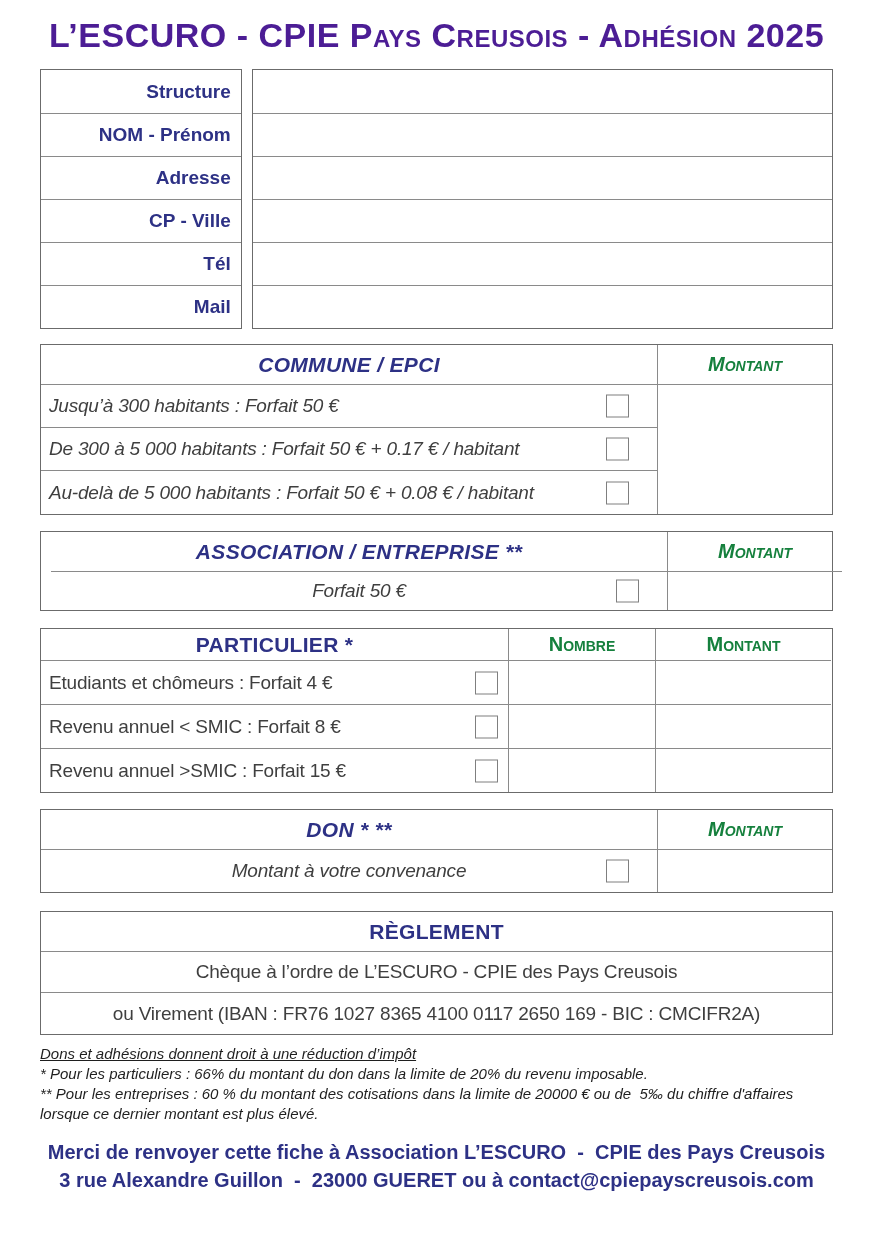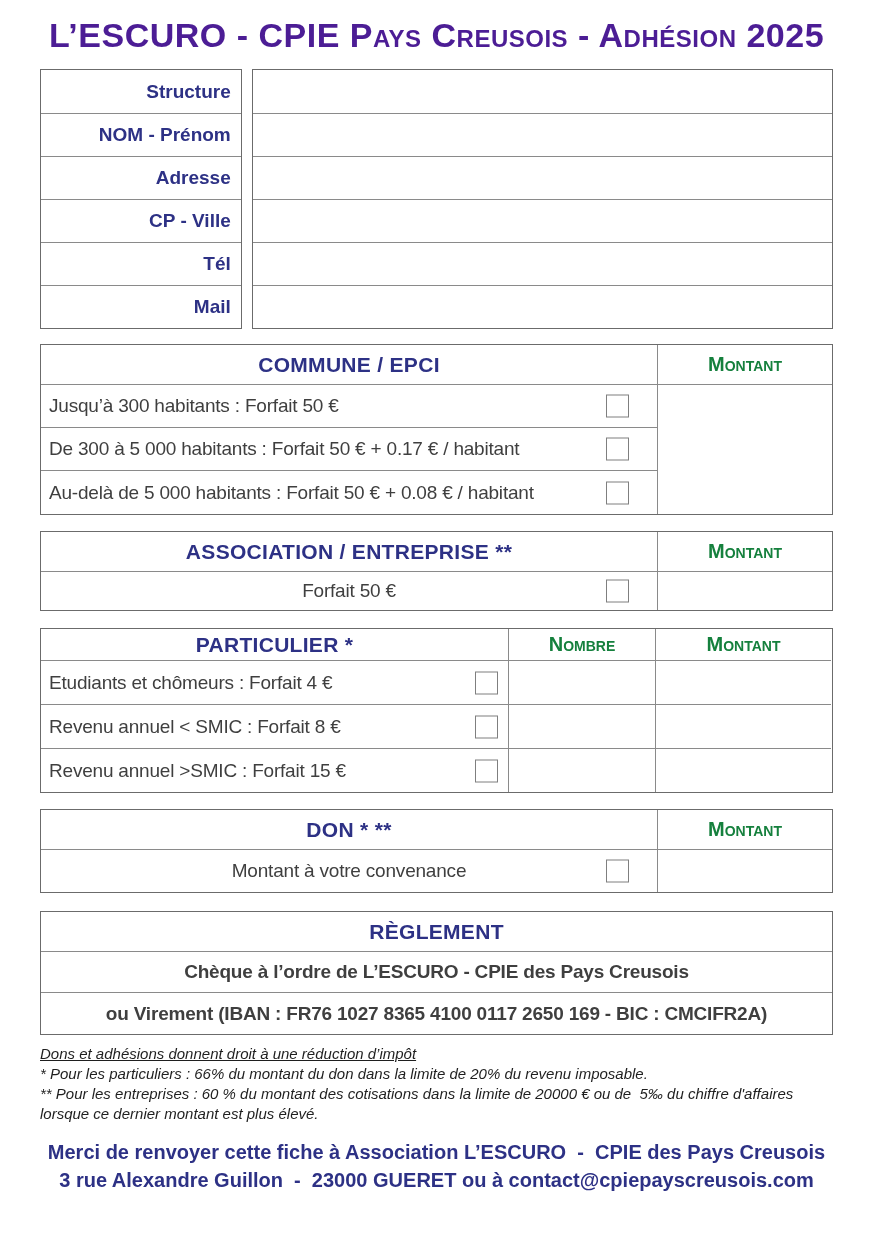--- a/index.html
+++ b/index.html
@@ -24,23 +24,23 @@
   .ctable { border:1.5px solid #6b6b6b; background:#fff; }
   .contact-labels { width:211px; }
   .contact-fields { width:608px; margin-left:10px; }
   .crow { height:43px; border-top:1px solid #8a8a8a; display:flex; align-items:center; }
   .crow:first-child { border-top:none; }
   .contact-labels .crow { justify-content:flex-end; padding-right:10px; }
   .clabel { color:#2d3185; font-weight:bold; font-size:19px; }
 
   
   .tbl { display:grid; border:1.5px solid #6b6b6b; background:#fff; }
-  .two-col { grid-template-columns:617px 174px; }
+  .two-col { grid-template-columns:617px 174px;font-style:italic; }
   .commune { margin-top:15px; grid-template-rows:40px 43px 43px 43px; }
-  .assoc   { margin-top:16px; grid-template-rows:40px 38px; }
+  .assoc   { margin-top:16px; grid-template-rows:40px 38px;padding-left:10px; }
   .partic  { margin-top:17px; grid-template-columns:468px 147px 175px; grid-template-rows:32px 44px 44px 43px; }
   .don     { margin-top:16px; grid-template-rows:40px 42px; }
 
   .cell { position:relative; display:flex; align-items:center; }
   .br { border-right:1px solid #8a8a8a; }
   .bb { border-bottom:1px solid #8a8a8a; }
   .th-main { justify-content:center; color:#2d3185; font-weight:bold; font-size:21px; letter-spacing:.3px; }
   .th-sub  { justify-content:center; color:#15803d; font-weight:bold; font-size:20px; }
   .rlabel { color:#3f3f3f; font-size:19px; letter-spacing:-0.2px; padding-left:8px; }
   .centered { justify-content:center; }
@@ -51,21 +51,21 @@
     width:23px; height:23px; border:1.5px solid #7f7f7f; background:#fff;
   }
   .partic .checkbox { right:10px; }
   .montant-merged { grid-column:2; grid-row:2 / span 3; }
 
   
   .regl { margin-top:18px; border:1.5px solid #6b6b6b; background:#fff; }
   .regl-row { height:41px; display:flex; align-items:center; justify-content:center; }
   .regl-head { height:40px; border-bottom:1px solid #8a8a8a; }
   .regl-mid { border-bottom:1px solid #8a8a8a; }
-  .regl-row span { color:#3f3f3f; font-size:19px; letter-spacing:-0.2px;font-weight:bold; }
+  .regl-row span { color:#3f3f3f; font-size:19px; letter-spacing:-0.2px; }
   .regl-head span { color:#2d3185; font-weight:bold; font-size:21px; letter-spacing:.3px; }
 
   
   .footnotes { margin-top:9px; color:#1f1f1f; font-style:italic; font-size:15px; line-height:20px; }
   .footnotes .fn-title { text-decoration:underline; }
 
   
   .footer { margin-top:14px; text-align:center; color:#2d3185; font-weight:bold; font-size:20px; line-height:28px; }
   .prespace { white-space:pre-wrap; }
 </style>

